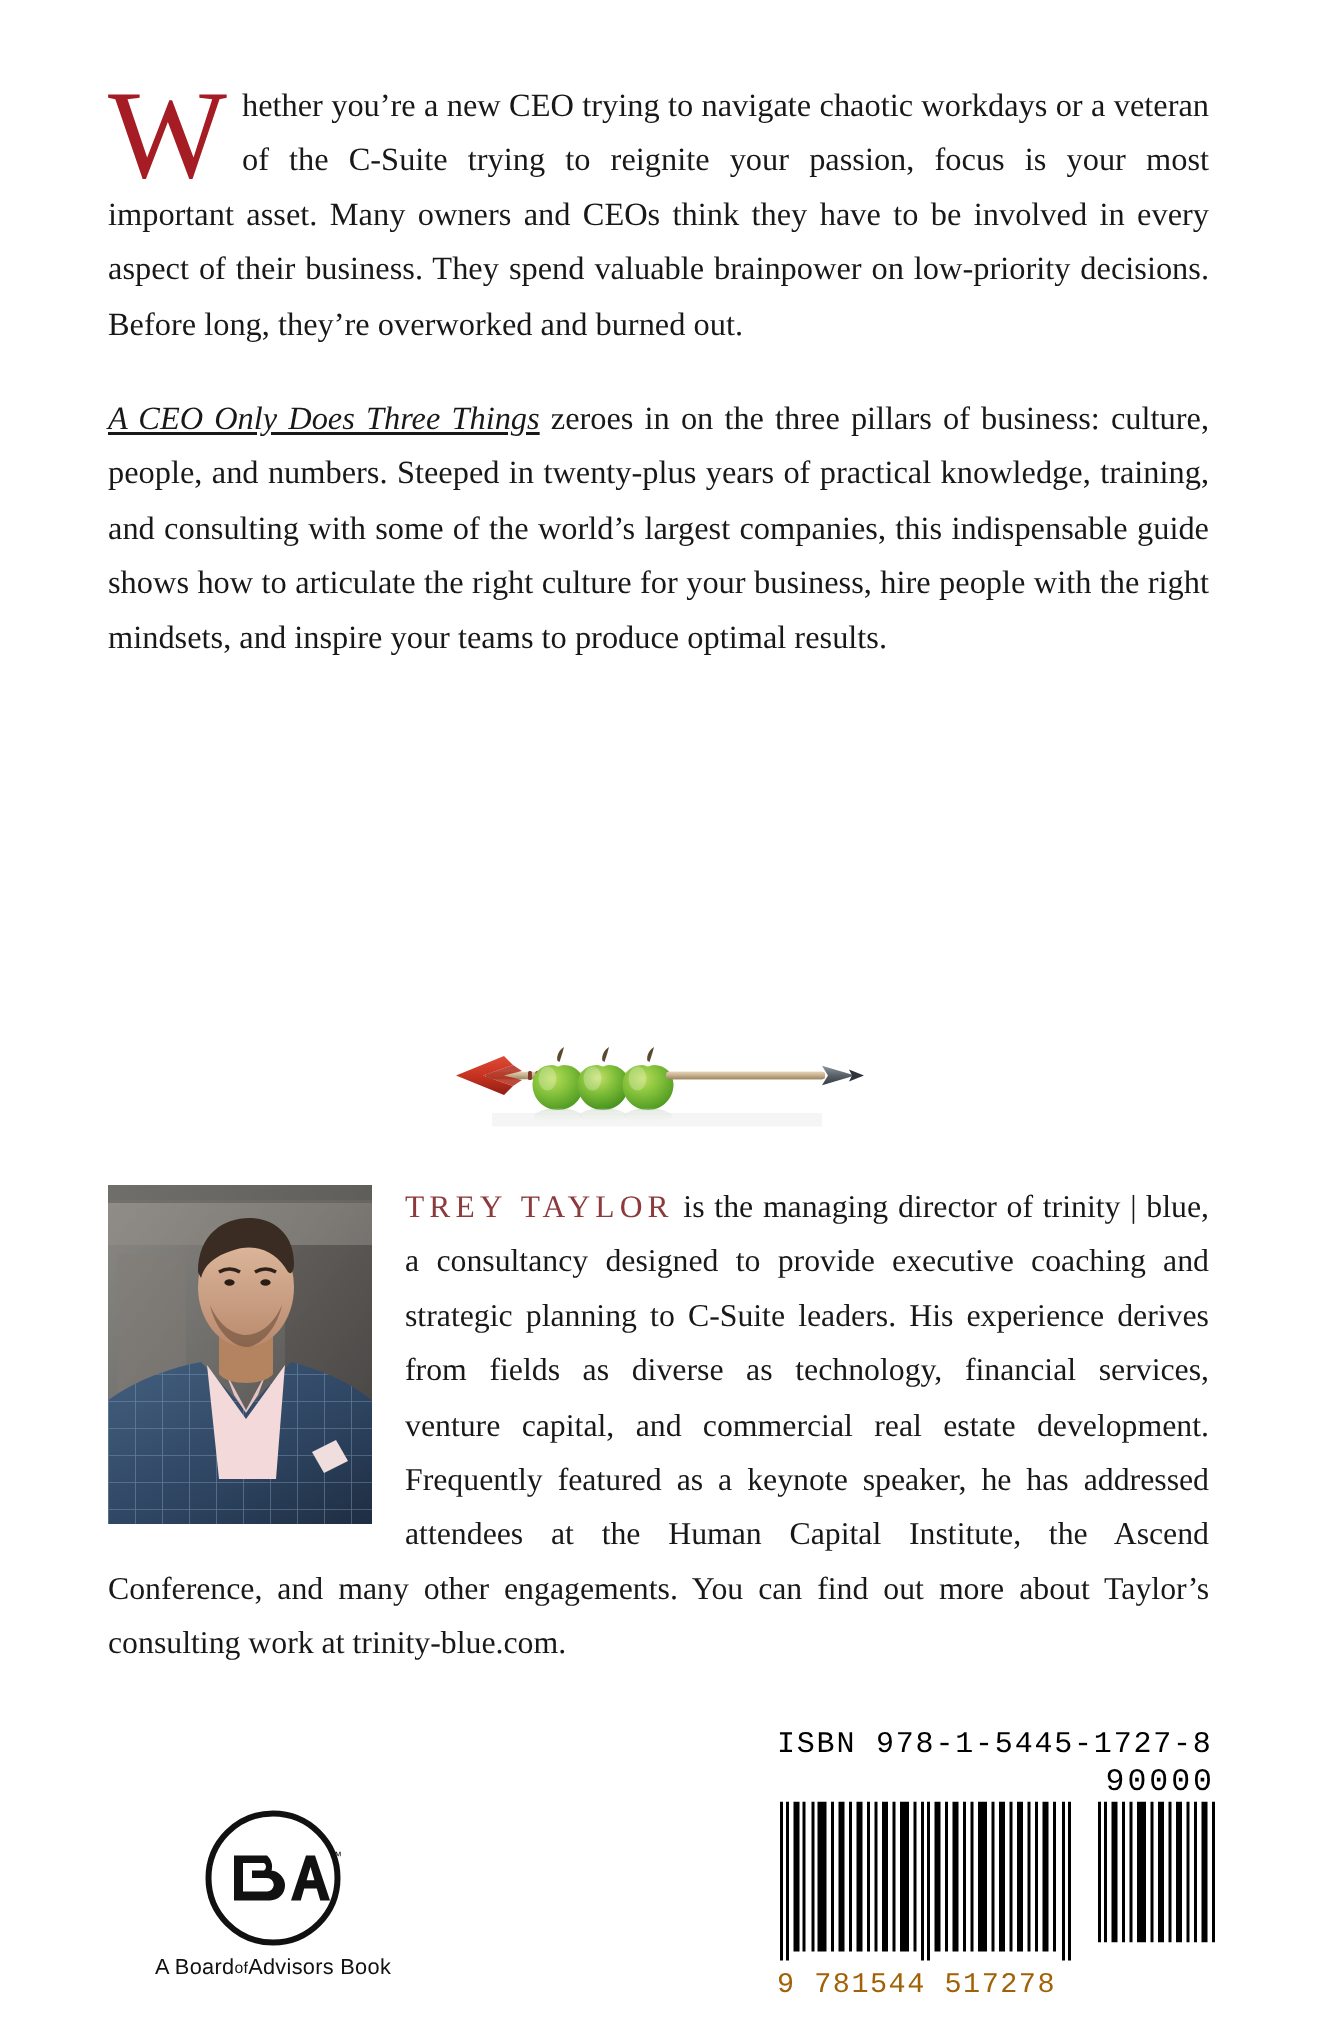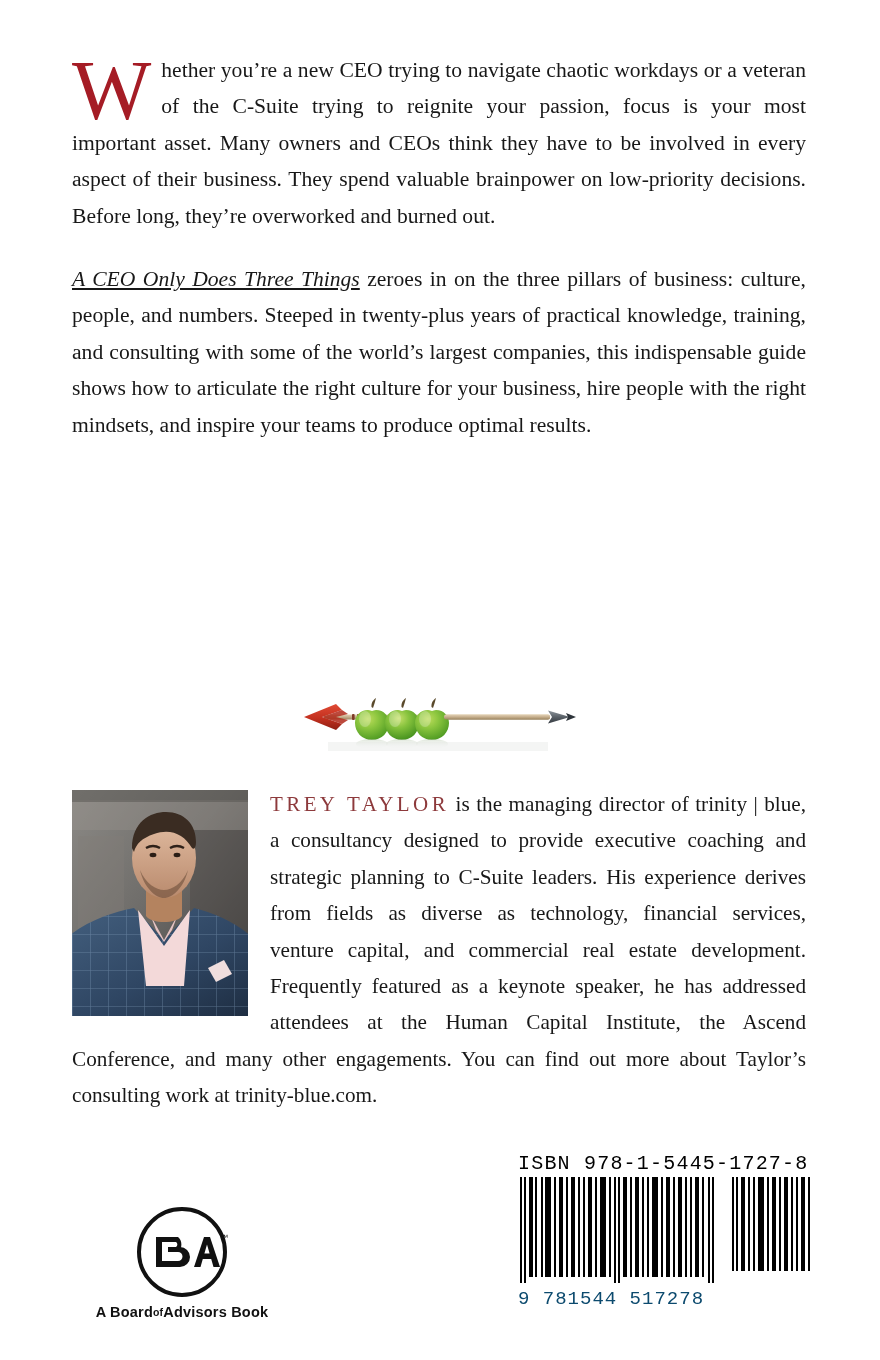--- a/index.html
+++ b/index.html
@@ -116,21 +116,21 @@
   .logo-circle {
     width: 92px;
     height: 92px;
     margin: 0 auto;
     position: relative;
   }
   .logo-circle svg { display: block; }
   .publisher-line {
     margin-top: 6px;
     font-family: "Liberation Sans", "DejaVu Sans", sans-serif;
-    font-weight: bold;
+    font-weight: normal;
     font-size: 14.5px;
     letter-spacing: 0.2px;
     color: #111;
     white-space: nowrap;
   }
   .publisher-line .sm {
     font-size: 10.5px;
     vertical-align: 1px;
   }
 
@@ -164,21 +164,21 @@
     text-align: right;
     color: #000;
     margin-bottom: 1px;
     white-space: nowrap;
   }
   .bc-main svg, .bc-addon svg { display: block; }
   .ean-digits {
     font-family: "Liberation Mono", "DejaVu Sans Mono", monospace;
     font-size: 19px;
     letter-spacing: 1px;
-    color: #0c4a6e;
+    color: #a16207;
     white-space: nowrap;
     margin-top: -1px;
   }
 </style>
 </head>
 <body>
 
 <div class="page">
 
   <div class="copy">
@@ -324,20 +324,21 @@
 
         <path d="M58 61 L68 31 H74 L84 61 H77.5 L75.2 53 H66.8 L64.5 61 Z M68.4 47.5 H73.6 L71 38.5 Z" fill="#111111"></path>
         <text x="84" y="34" font-family="Liberation Sans, sans-serif" font-size="8" fill="#111111">™</text>
       </svg>
     </div>
     <div class="publisher-line"><span>A </span><span>Board</span><span class="sm">of</span><span>Advisors</span>&nbsp;<span>Book</span></div>
   </div>
 
   <div class="barcode-area">
     <div class="isbn-text">ISBN 978-1-5445-1727-8</div>
+    <div class="addon-text">90000</div>
     <div class="barcode-row">
       <div class="bc-main">
         <svg width="200" height="112" viewBox="0 0 200 112" xmlns="http://www.w3.org/2000/svg">
           <g fill="#000000">
             <rect x="2" y="0" width="2" height="106"></rect>
               <rect x="6" y="0" width="2" height="106"></rect>
             <rect x="11" y="0" width="4" height="100"></rect>
               <rect x="17" y="0" width="2" height="100"></rect>
             <rect x="23" y="0" width="2" height="100"></rect>
               <rect x="27" y="0" width="6" height="100"></rect>

